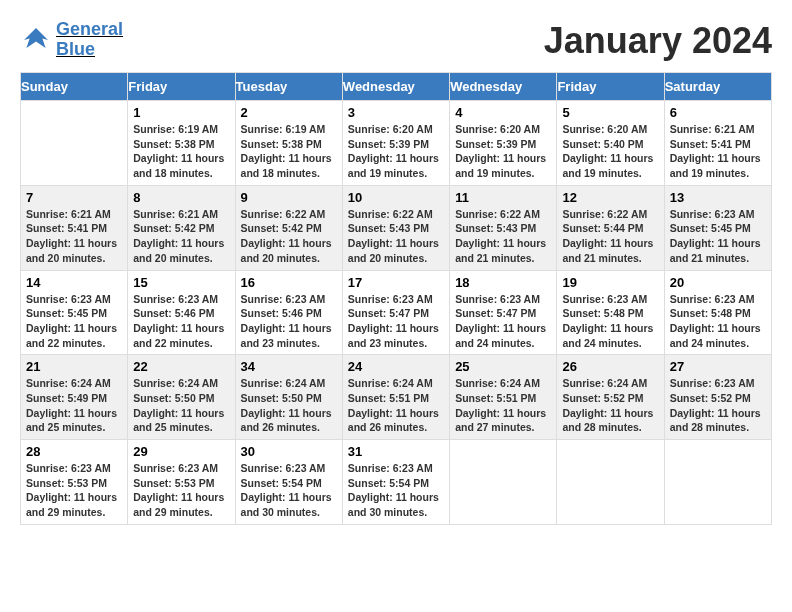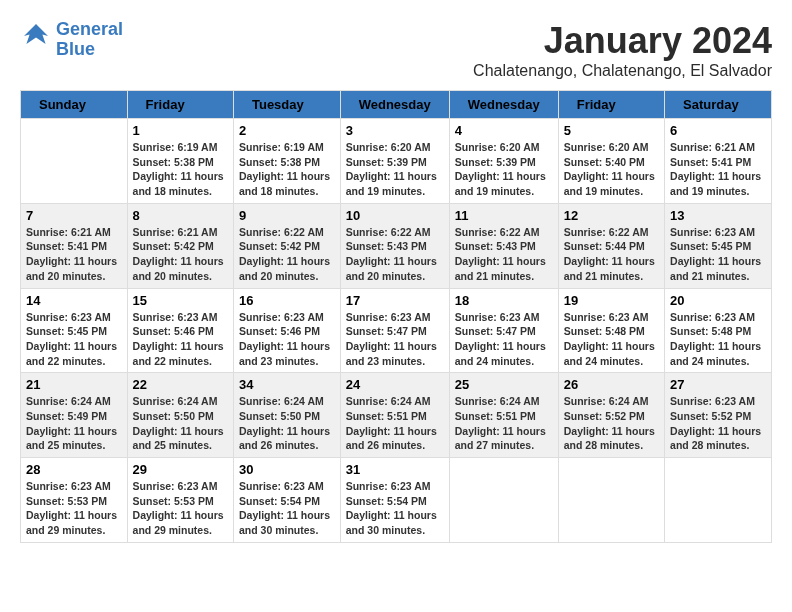--- a/index.html
+++ b/index.html
@@ -11,22 +11,23 @@
       padding: 20px;
     }
     .header {
       display: flex;
       justify-content: space-between;
       align-items: flex-start;
       margin-bottom: 10px;
     }
     .logo {
       display: flex;
-      align-items: flex-start;
+      align-items: center;
       gap: 4px;
+      text-decoration: underline;
     }
     .logo-text {
       font-size: 18px;
       font-weight: bold;
       color: #2c2c2c;
       line-height: 1.1;
     }
     .logo-text span {
       color: #3a7bbf;
     }
@@ -47,22 +48,22 @@
       font-size: 16px;
       color: #2c2c2c;
     }
     .calendar {
       width: 100%;
       border-collapse: collapse;
       font-size: 11px;
     }
     .calendar th {
       background-color: #3a7bbf;
-      color: #000000;
-      padding: 6px 18px;
+      color: #ffffff;
+      padding: 6px 0;
       text-align: left;
       font-size: 13px;
       font-weight: bold;
       border: 1px solid #ddd;
     }
     .calendar td {
       border: 1px solid #ddd;
       vertical-align: top;
       padding: 4px 5px;
       width: calc(100% / 7);
@@ -96,21 +97,20 @@
     <svg class="logo-bird" viewBox="0 0 40 40">
       <polygon points="20,5 35,20 28,18 32,30 20,22 8,30 12,18 5,20" fill="#3a7bbf"></polygon>
     </svg>
     <div class="logo-text">
       <div><span>General</span></div>
       <div><span style="color:#3a7bbf">Blue</span></div>
     </div>
   </div>
   <div class="title-block">
     <div class="month-title">January 2024</div>
-    <div class="subtitle">Chalatenango, Chalatenango, El Salvador</div>
   </div>
 </div>
 
 <table class="calendar">
   <thead>
     <tr id="header-row">
         <th>Sunday</th>
         <th>Friday</th>
         <th>Tuesday</th>
         <th>Wednesday</th>

